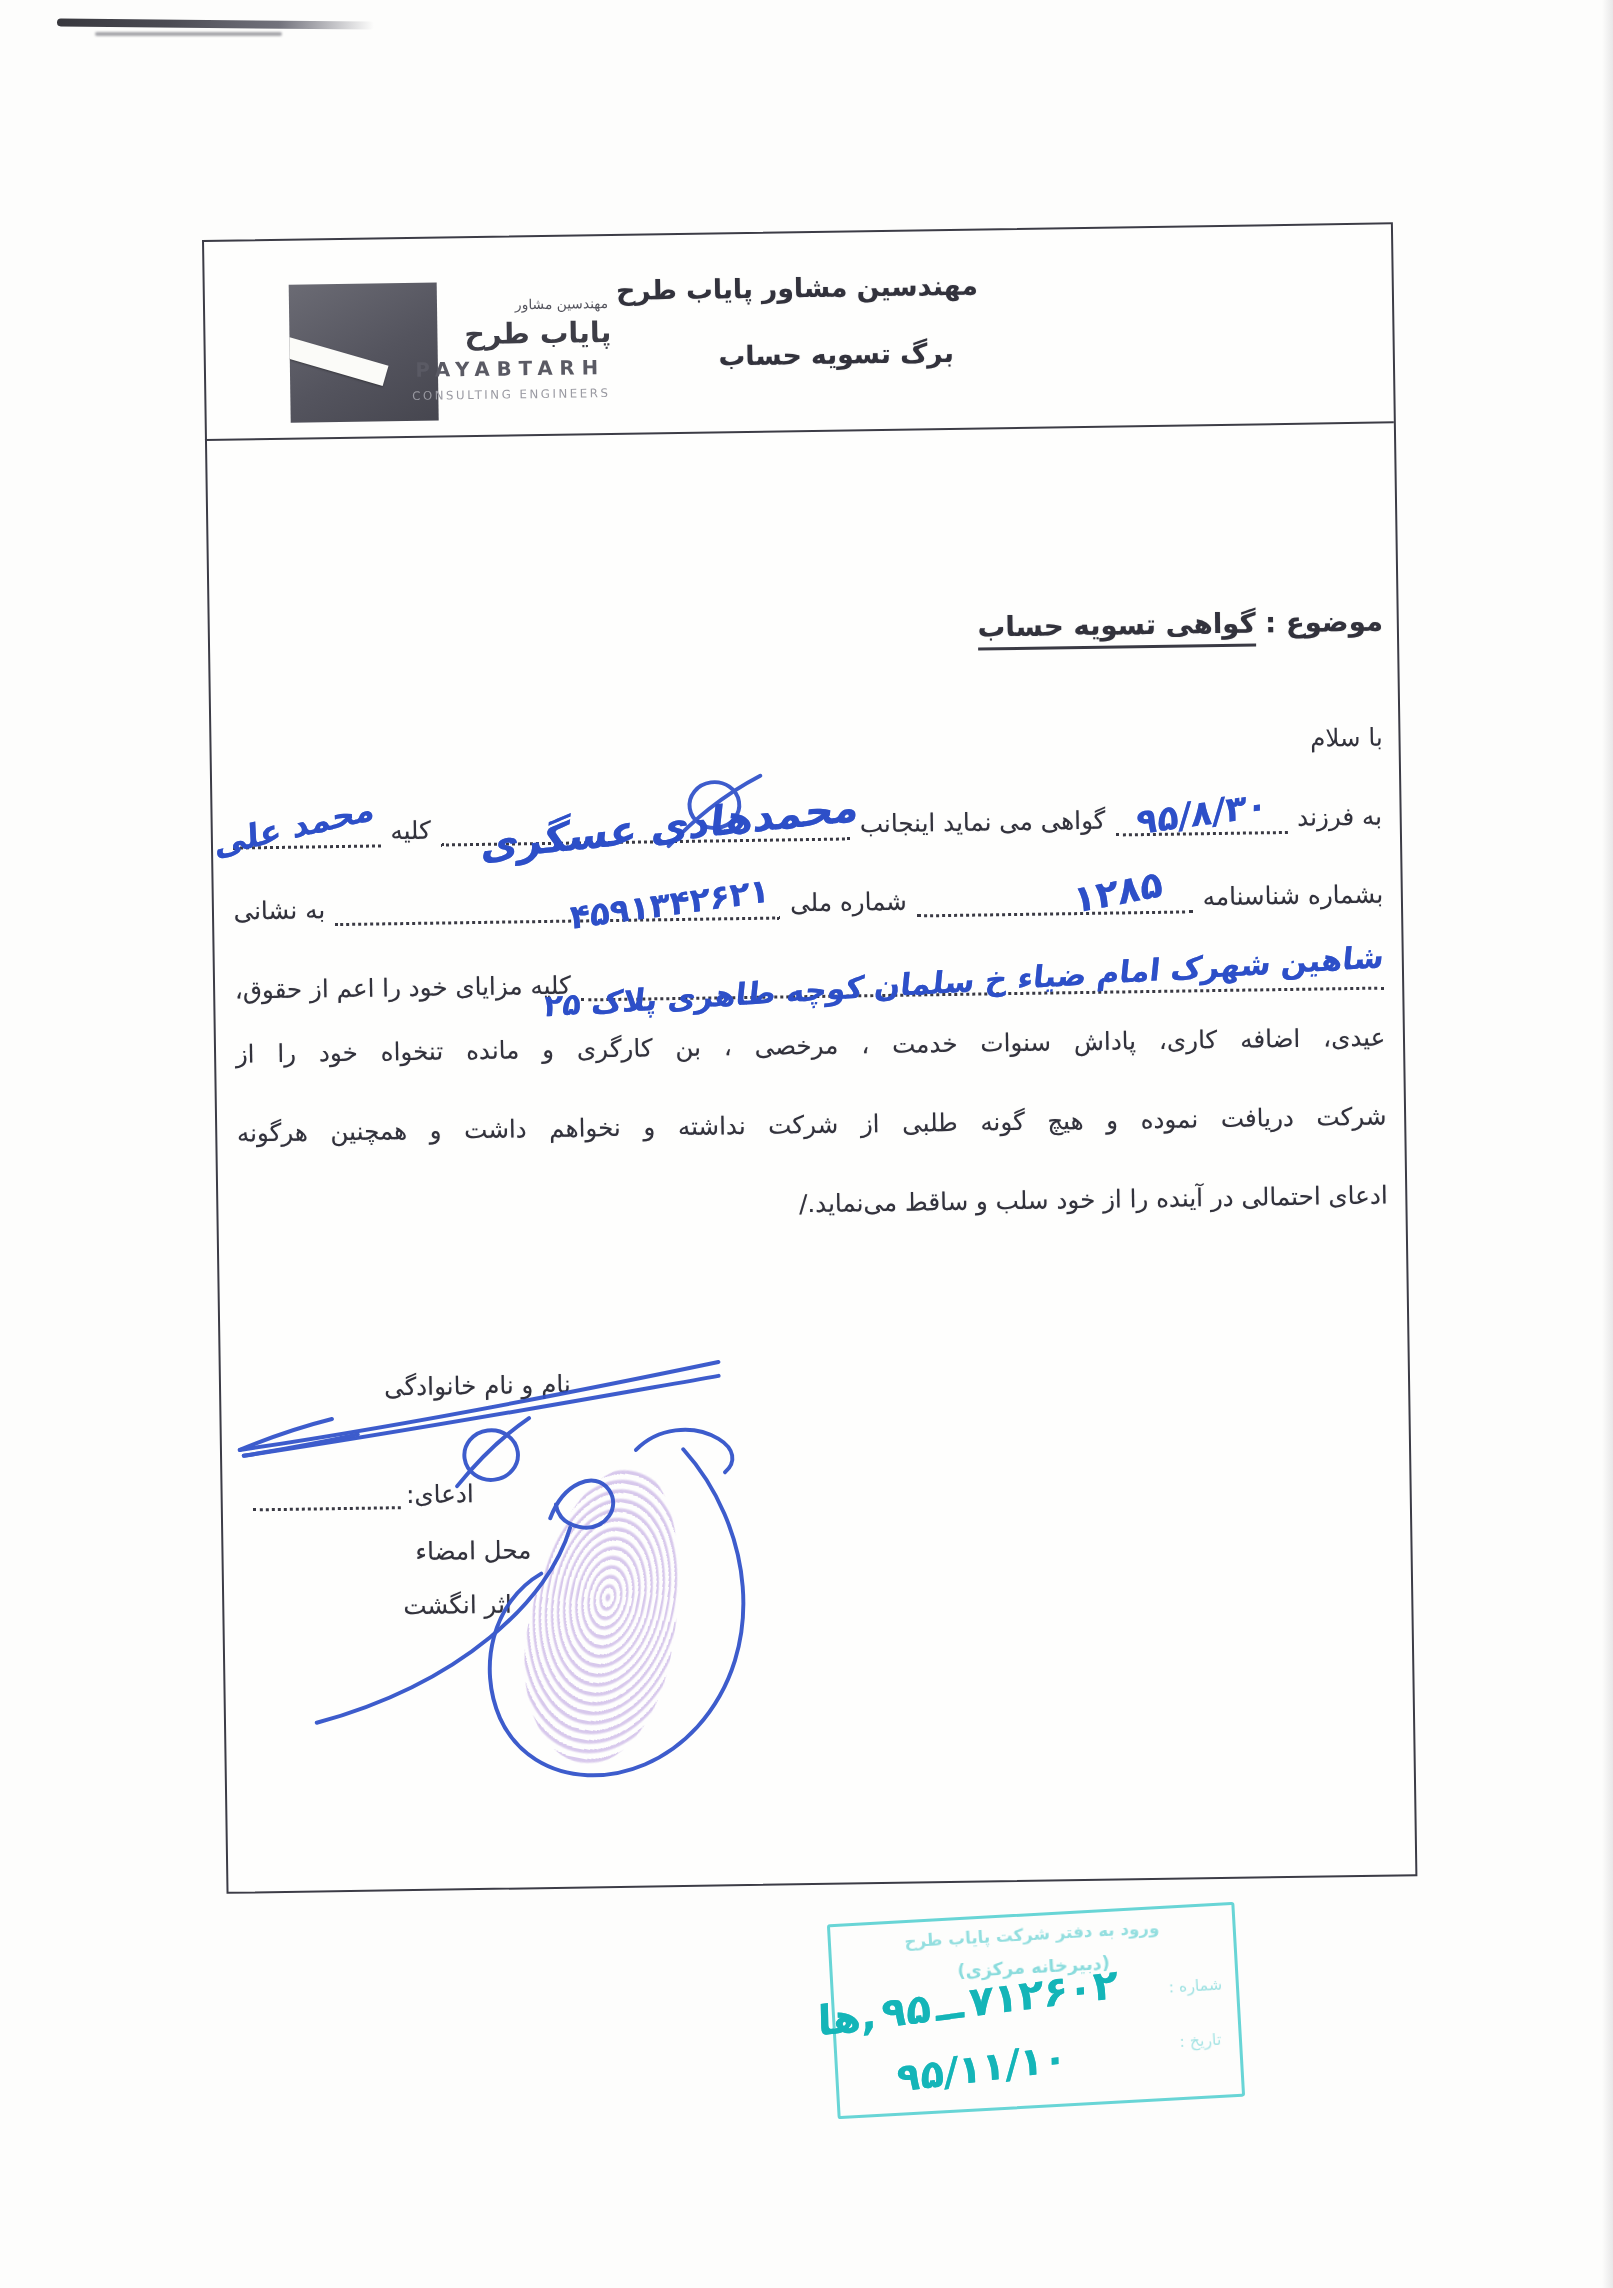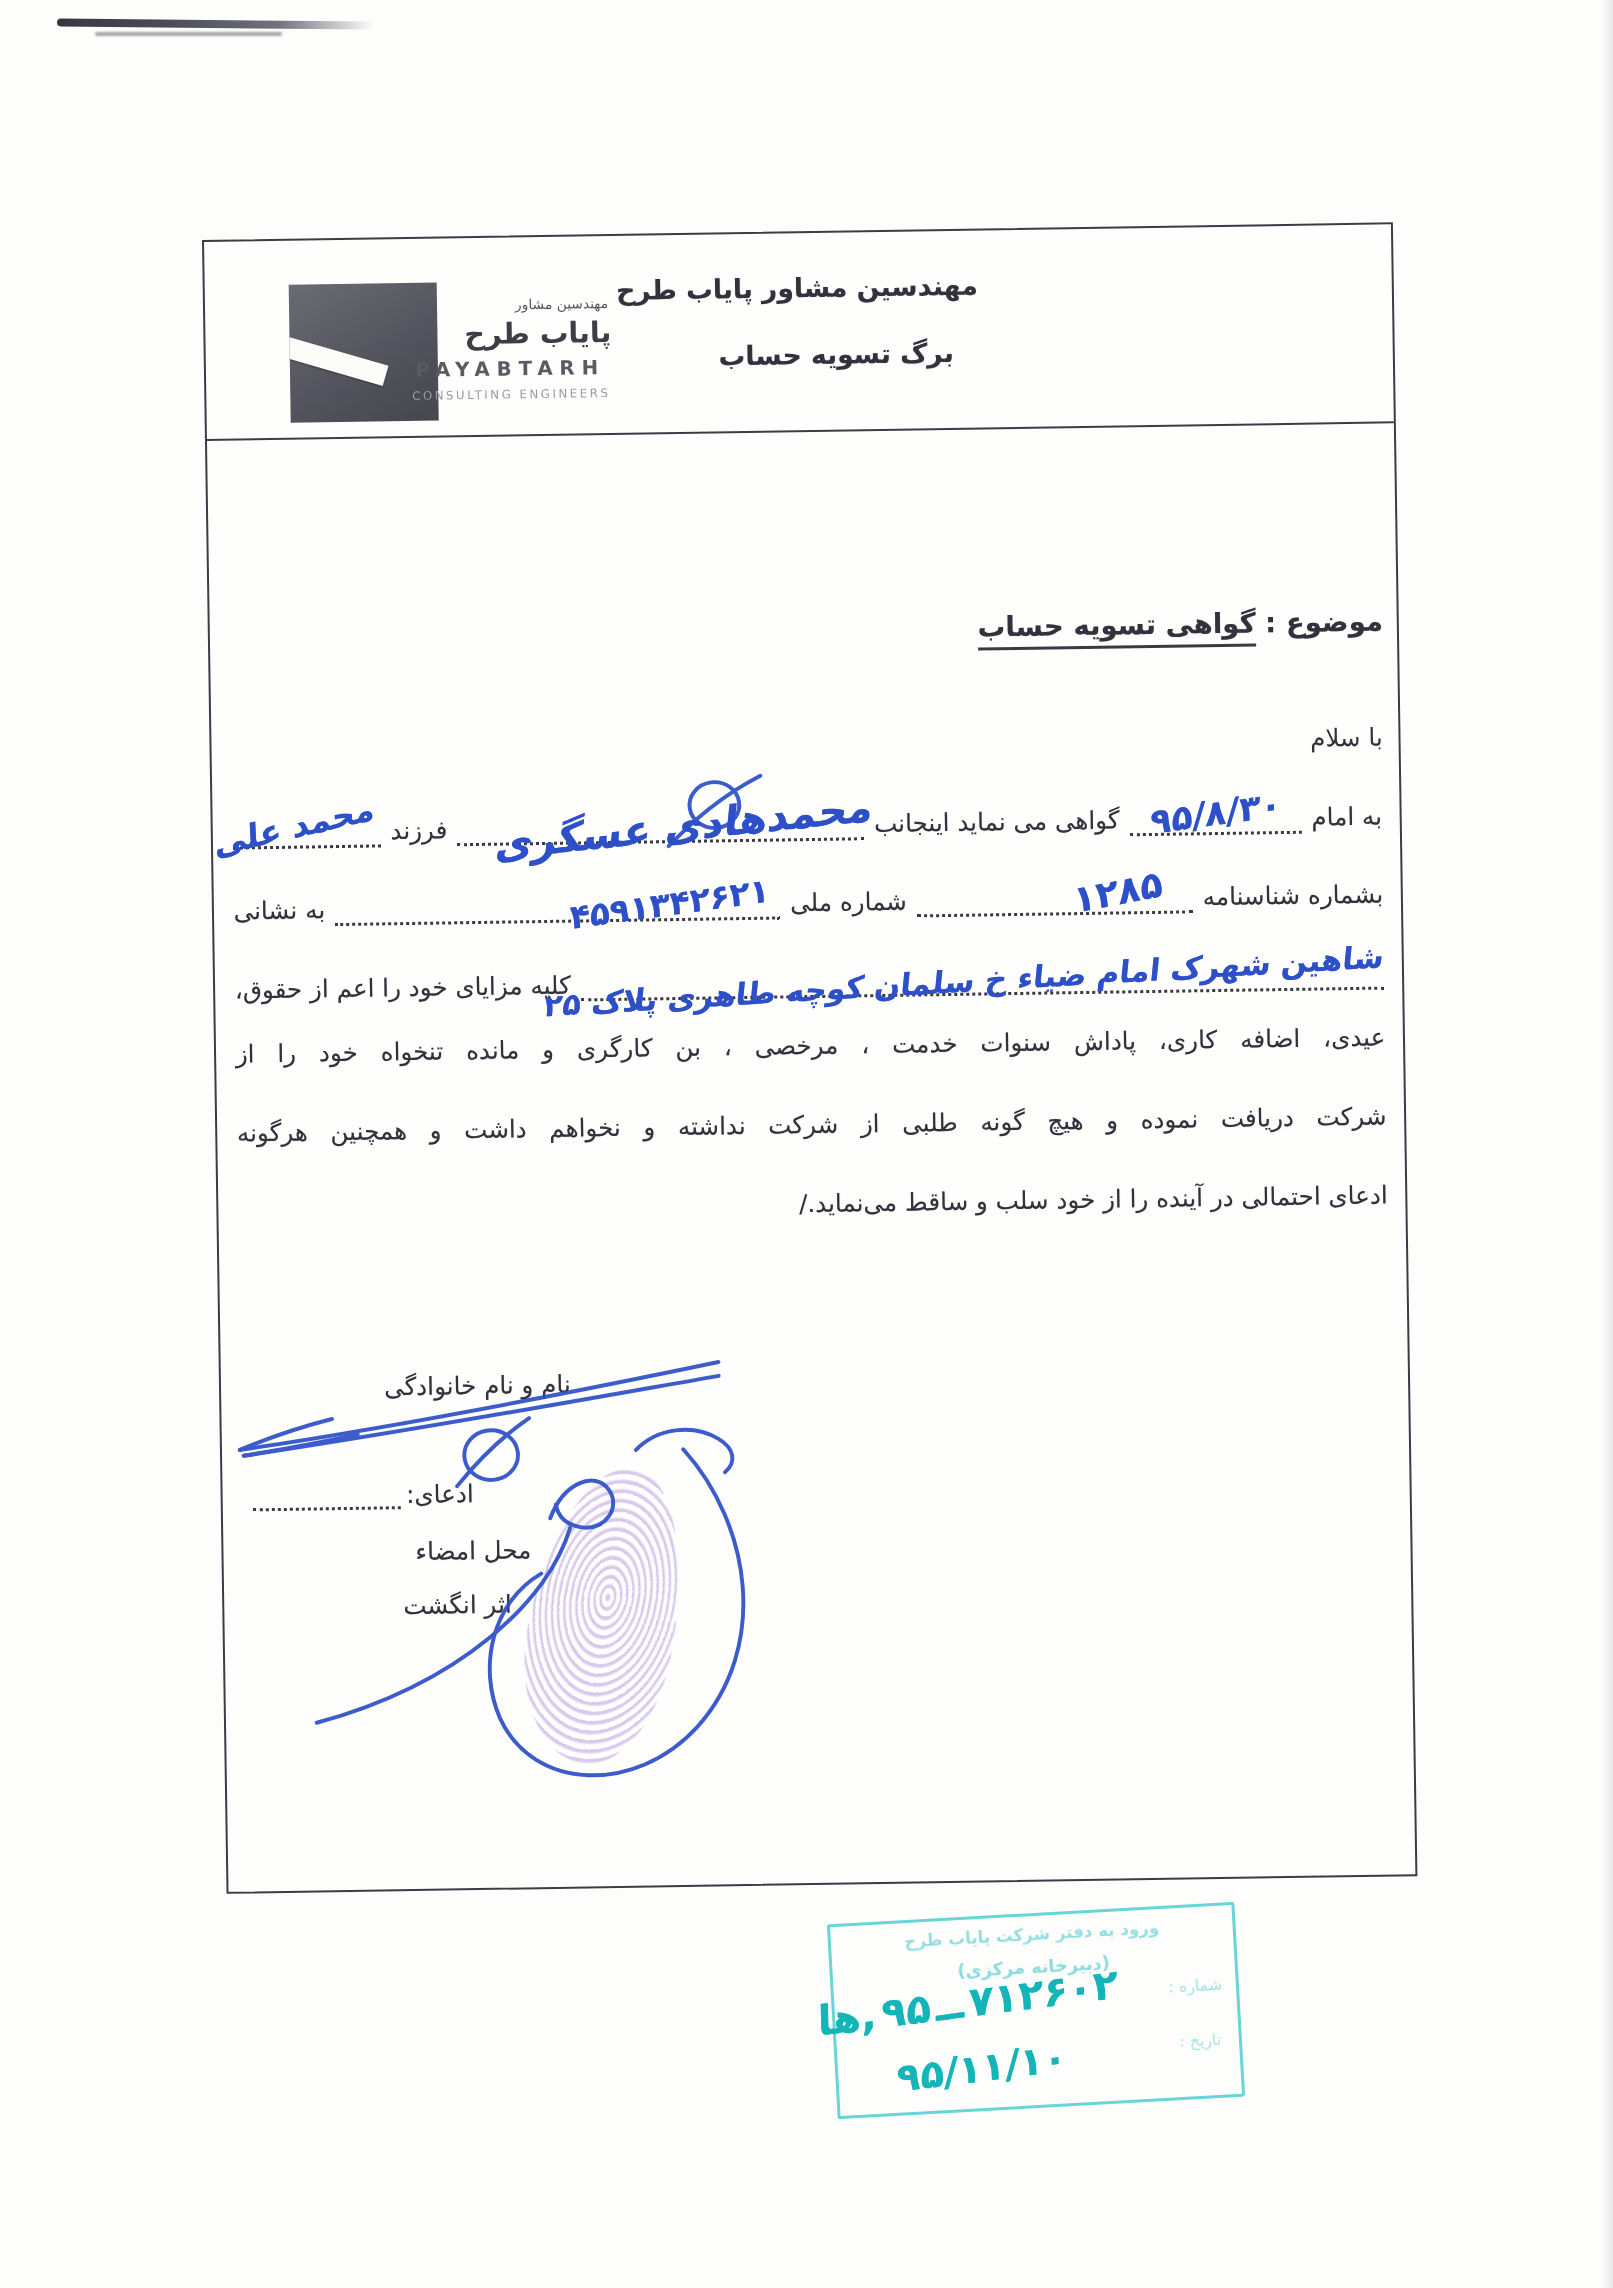--- a/index.html
+++ b/index.html
@@ -113,29 +113,29 @@
     <div class="title2">برگ تسویه حساب</div>
 
     <div class="subject">
       <span>موضوع :</span>
       <span class="val">گواهی تسویه حساب</span>
     </div>
 
     <div class="salut">با سلام</div>
 
     <div class="bline bl1">
-      <span>به امام</span>
+      <span>به فرزند</span>
       <span class="dots" style="width:172px;">
         <span class="hw hw-date">۹۵/۸/۳۰</span>
       </span>
       <span>گواهی می نماید اینجانب</span>
       <span class="dots grow">
         <span class="hw hw-name">محمدهادی عسگری</span>
       </span>
-      <span>فرزند</span>
+      <span>کلیه</span>
       <span class="dots" style="width:148px;">
         <span class="hw hw-father">محمد علی</span>
       </span>
     </div>
 
     <div class="bline bl2">
       <span>بشماره شناسنامه</span>
       <span class="dots" style="flex:0.62 1 0;">
         <span class="hw hw-id">۱۲۸۵</span>
       </span>

